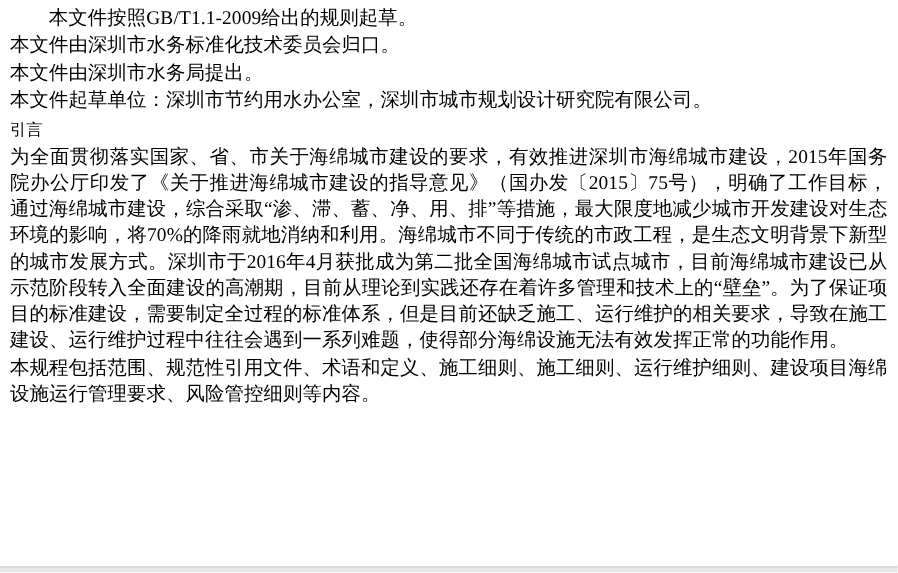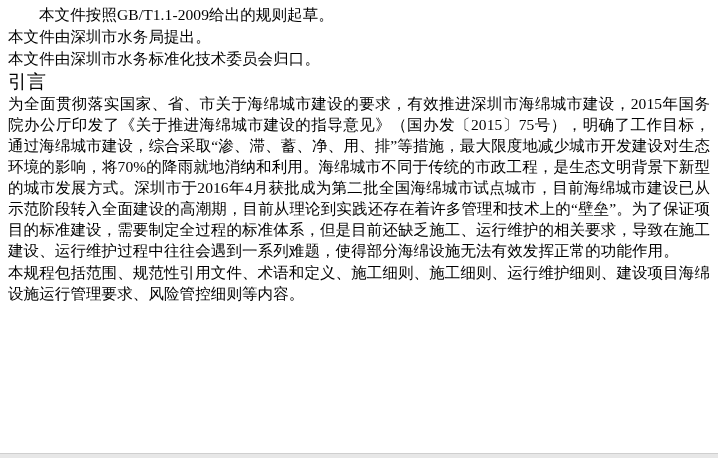--- a/index.html
+++ b/index.html
@@ -27,42 +27,43 @@
     line-height: 21px;
     margin: 0 0 1px 0;
     text-align: justify;
     text-justify: inter-ideograph;
     letter-spacing: 0.1px;
   }
   .indent2 {
     text-indent: 31px;
   }
   .heading {
-    font-size: 19px;
+    font-size: 13px;
     line-height: 21px;
     margin: 2px 0 1px 0;
   }
   .bottom-border {
     position: absolute;
     left: 0;
     right: 0;
     bottom: 0;
     height: 4px;
     background: #e7e7e7;
     border-top: 1px solid #cfcfcf;
   }
 </style>
 </head>
 <body>
 
 <div class="page">
 
   <p class="para indent2">本文件按照GB/T1.1-2009给出的规则起草。</p>
+  <p class="para">本文件由深圳市水务标准化技术委员会归口。</p>
   <p class="para">本文件由深圳市水务局提出。</p>
-  <p class="para">本文件由深圳市水务标准化技术委员会归口。</p>
+  <p class="para">本文件起草单位：深圳市节约用水办公室，深圳市城市规划设计研究院有限公司。</p>
 
   <p class="heading">引言</p>
 
   <p class="para">为全面贯彻落实国家、省、市关于海绵城市建设的要求，有效推进深圳市海绵城市建设，2015年国务院办公厅印发了《关于推进海绵城市建设的指导意见》（国办发〔2015〕75号），明确了工作目标，通过海绵城市建设，综合采取“渗、滞、蓄、净、用、排”等措施，最大限度地减少城市开发建设对生态环境的影响，将70%的降雨就地消纳和利用。海绵城市不同于传统的市政工程，是生态文明背景下新型的城市发展方式。深圳市于2016年4月获批成为第二批全国海绵城市试点城市，目前海绵城市建设已从示范阶段转入全面建设的高潮期，目前从理论到实践还存在着许多管理和技术上的“壁垒”。为了保证项目的标准建设，需要制定全过程的标准体系，但是目前还缺乏施工、运行维护的相关要求，导致在施工建设、运行维护过程中往往会遇到一系列难题，使得部分海绵设施无法有效发挥正常的功能作用。</p>
   <p class="para">本规程包括范围、规范性引用文件、术语和定义、施工细则、施工细则、运行维护细则、建设项目海绵设施运行管理要求、风险管控细则等内容。</p>
 
   <div class="bottom-border"></div>
 </div>
 
 </body></html>

